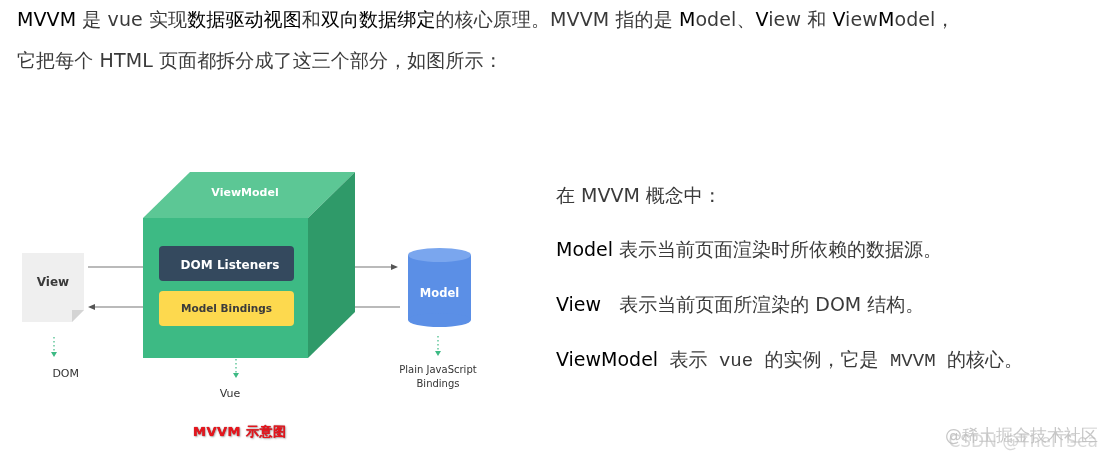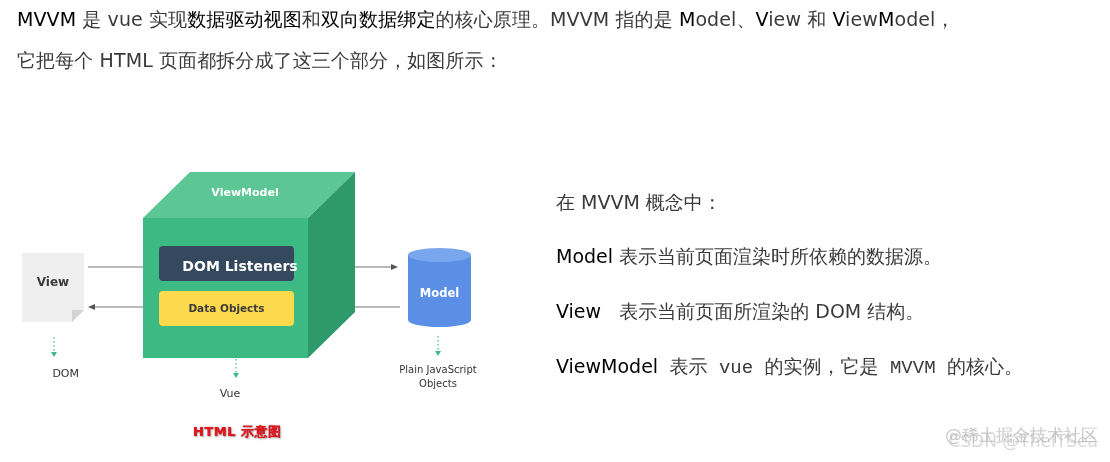--- a/index.html
+++ b/index.html
@@ -9,21 +9,21 @@
   .red { color: #000000; }
   .p1 { top: 7px; }
   .p2 { top: 48px; }
   .diagram { position: absolute; left: 0; top: 160px; width: 520px; height: 300px; }
   .diagram svg { position: absolute; left: 0; top: 0; }
   .dlabel { position: absolute; font-family: "DejaVu Sans", sans-serif; font-weight: bold; font-size: 11px; white-space: nowrap; text-align: center; }
   .dtext { position: absolute; font-family: "DejaVu Sans", sans-serif; font-size: 11px; color: #333; white-space: nowrap; text-align: center; }
   .caption { position: absolute; left: 193px; top: 263px; font-family: "DejaVu Sans", sans-serif; font-weight: bold; font-size: 13px;
              color: #e8141c; text-shadow: 0 0 1px #8a0a10, 1px 1px 2px rgba(0,0,0,0.35); letter-spacing: 0.5px; }
   .concepts { position: absolute; left: 556px; top: 0; font-size: 19px; line-height: 24px; white-space: nowrap; }
-  .c-line { position: absolute; left: 0; white-space: nowrap; margin-top: 7px; }
+  .c-line { position: absolute; left: 0; white-space: nowrap; }
   .watermark { position: absolute; right: 12px; top: 424px; font-size: 17px; color: rgba(180,180,180,0.75); white-space: nowrap; }
   .watermark2 { position: absolute; right: 12px; top: 431px; font-size: 17px; color: rgba(190,190,190,0.6); white-space: nowrap; margin-left: 32px; }
 </style>
 </head>
 <body>
 
 <div class="para p1">
   <span class="red">MVVM</span><span> 是 vue 实现</span><span class="red">数据驱动视图</span><span>和</span><span class="red">双向数据绑定</span><span>的核心原理。MVVM 指的是 </span><span class="red">M</span><span>odel、</span><span class="red">V</span><span>iew 和 </span><span class="red">V</span><span>iew</span><span class="red">M</span><span>odel，</span>
 </div>
 <div class="para p2">它把每个 HTML 页面都拆分成了这三个部分，如图所示：</div>
@@ -62,29 +62,29 @@
       <line x1="54" y1="177" x2="54" y2="192" stroke="#3dba84" stroke-width="1.2" stroke-dasharray="1.5,2.5"></line>
       <polygon points="51,192 57,192 54,197" fill="#3dba84"></polygon>
       <line x1="236" y1="199" x2="236" y2="213" stroke="#3dba84" stroke-width="1.2" stroke-dasharray="1.5,2.5"></line>
       <polygon points="233,213 239,213 236,218" fill="#3dba84"></polygon>
       <line x1="438" y1="176" x2="438" y2="191" stroke="#3dba84" stroke-width="1.2" stroke-dasharray="1.5,2.5"></line>
       <polygon points="435,191 441,191 438,196" fill="#3dba84"></polygon>
     </g>
   </svg>
 
   <div class="dlabel" style="left:190px; top:26px; width:110px; color:#ffffff;">ViewModel</div>
-  <div class="dlabel" style="left:163px; top:98px; width:154px; color:#ffffff; font-size:14px;">DOM Listeners</div>
-  <div class="dlabel" style="left:159px; top:142px; width:135px; color:#3b3b3b; font-size:10.5px;">Data Objects</div>
+  <div class="dlabel" style="left:153px; top:98px; width:154px; color:#ffffff; font-size:12px;">DOM Listeners</div>
+  <div class="dlabel" style="left:159px; top:142px; width:135px; color:#3b3b3b; font-size:10.5px;">Model Bindings</div>
   <div class="dlabel" style="left:22px; top:115px; width:62px; color:#3a3a3a; font-size:12px;">View</div>
   <div class="dlabel" style="left:408px; top:126px; width:63px; color:#ffffff; font-size:11.5px;">Model</div>
   <div class="dtext" style="left:29px; top:207px; width:50px;text-align:right;">DOM</div>
   <div class="dtext" style="left:205px; top:227px; width:50px;">Vue</div>
   <div class="dtext" style="left:383px; top:204px; width:110px; font-size:10px;">Plain JavaScript</div>
-  <div class="dtext" style="left:383px; top:218px; width:110px; font-size:10px;">Objects</div>
-  <div class="caption">HTML 示意图</div>
+  <div class="dtext" style="left:383px; top:218px; width:110px; font-size:10px;">Bindings</div>
+  <div class="caption">MVVM 示意图</div>
 </div>
 
 <div class="concepts">
   <div class="c-line" style="top:183px;">在 MVVM 概念中：</div>
   <div class="c-line" style="top:237px;">
     <span class="red">Model</span><span style="white-space:pre;"> 表示当前页面渲染时所依赖的数据源。</span>
   </div>
   <div class="c-line" style="top:292px;">
     <span class="red">View</span><span style="white-space:pre;">   表示当前页面所渲染的 DOM 结构。</span>
   </div>

